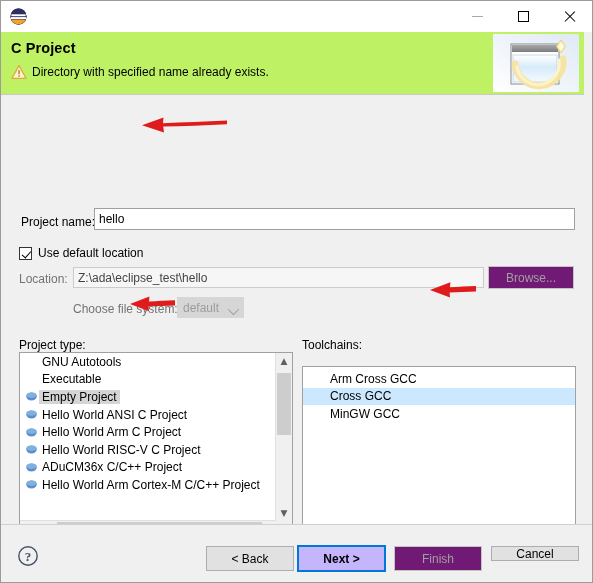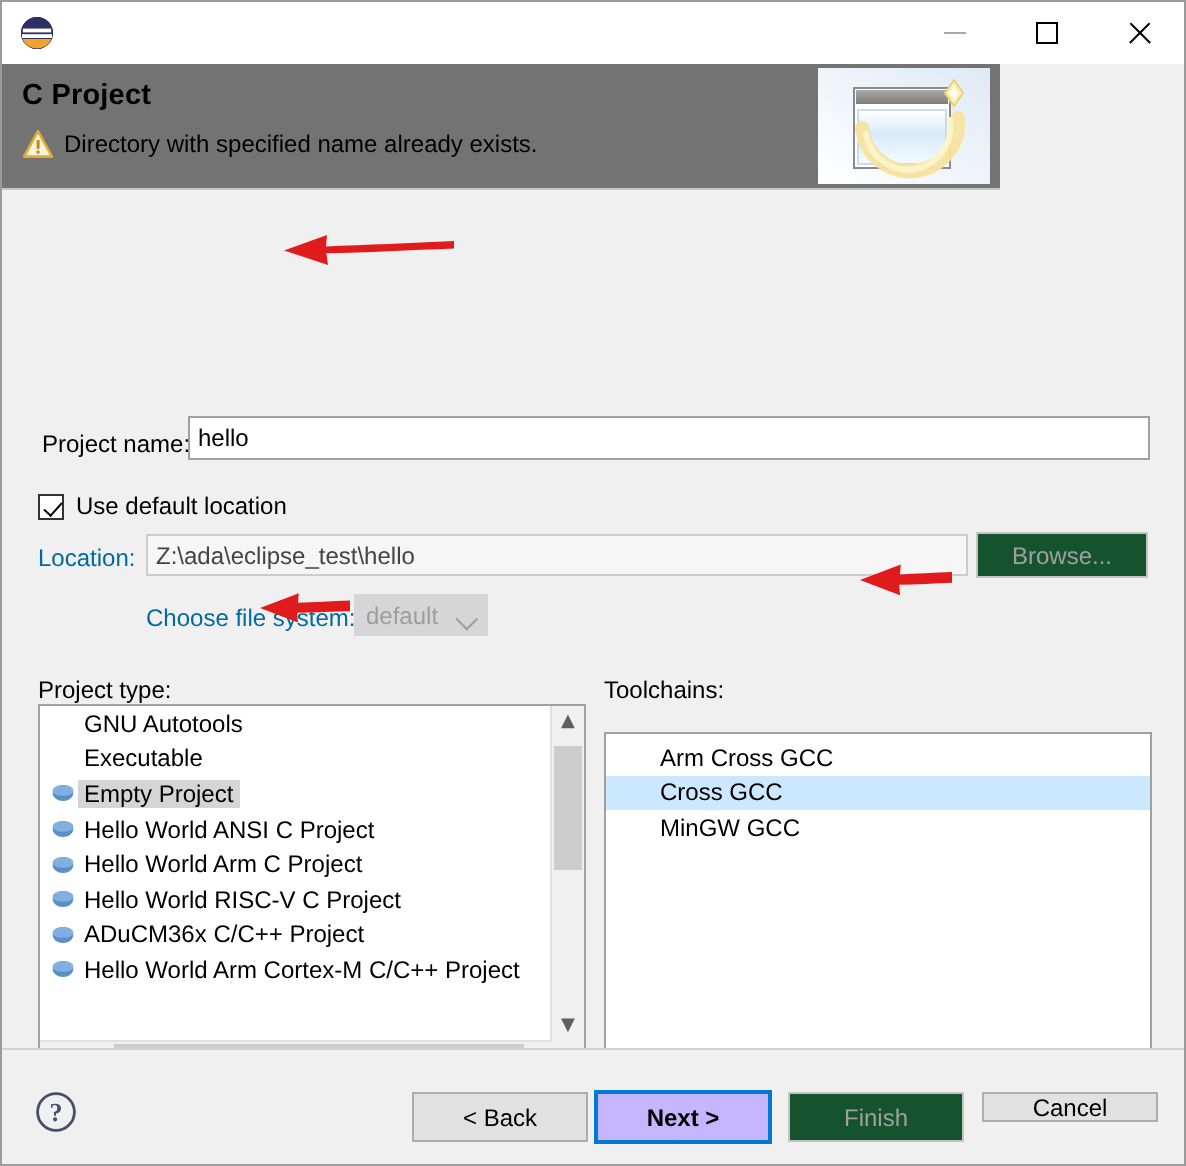--- a/index.html
+++ b/index.html
@@ -75,24 +75,25 @@
     width: 14px; height: 1.4px;
     background: #000;
   }
   .glyph-close:before { transform: rotate(45deg); }
   .glyph-close:after  { transform: rotate(-45deg); }
 
   
   .header {
     position: absolute;
     left: 0; top: 31px;
-    width: 499px;
+    width: 543px;
     height: 62px;
-    background: #737373;
+    background: #bef264;
     border-bottom: 1px solid #c8c8c8;
+    padding-left: 40px;
   }
   .header-title {
     position: absolute;
     left: 10px; top: 8px;
     font-size: 14.5px;
     font-weight: bold;
     color: #000;
     letter-spacing: 0.1px;
   }
   .header-msg {
@@ -120,21 +121,21 @@
     height: 429px;
     background: #f0f0f0;
   }
 
   .lbl {
     position: absolute;
     font-size: 12px;
     color: #000;
     white-space: nowrap;
   }
-  .lbl.dim { color: #0369a1; }
+  .lbl.dim { color: #737373; }
 
   .textfield {
     position: absolute;
     background: #ffffff;
     border: 1px solid #a0a0a0;
     box-sizing: border-box;
     font-size: 12px;
     color: #000;
     display: flex;
     align-items: center;
@@ -152,21 +153,21 @@
     border: 1px solid #adadad;
     box-sizing: border-box;
     font-size: 12px;
     color: #000;
     display: flex;
     align-items: center;
     justify-content: center;
     cursor: default;
     font-family: "Liberation Sans", sans-serif;
   }
-  .btn.disabled { color: #a0a0a0; border-color: #c4c4c4; background: #14532d; }
+  .btn.disabled { color: #a0a0a0; border-color: #c4c4c4; background: #701a75; }
   .btn.default {
     border: 2px solid #0078d7;
     background: #c4b5fd;
     font-weight: bold;
   }
 
   .chk {
     position: absolute;
     width: 13px; height: 13px;
     border: 1px solid #333;

